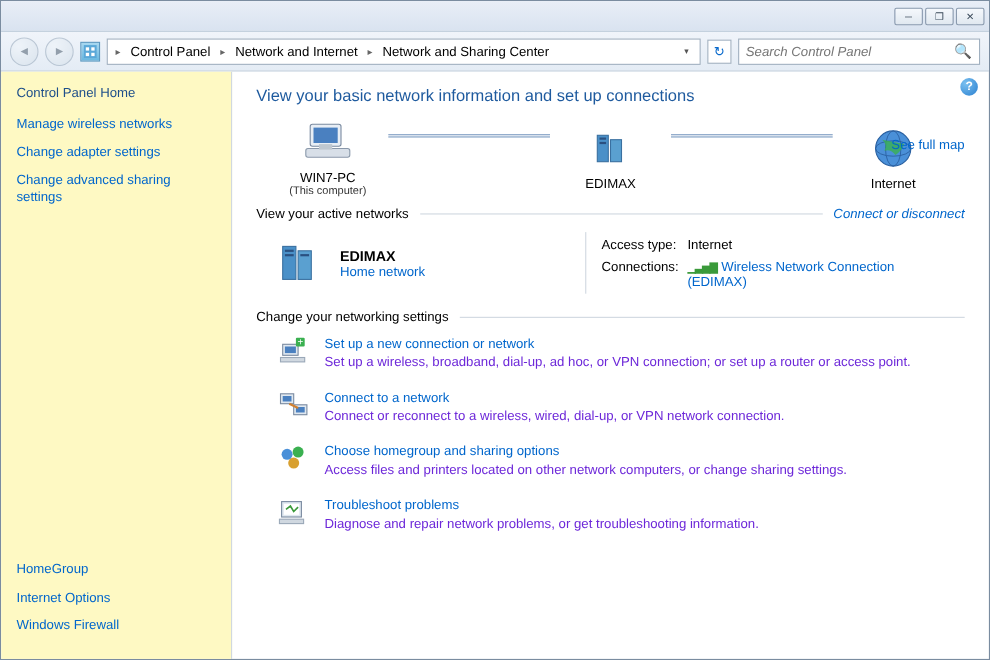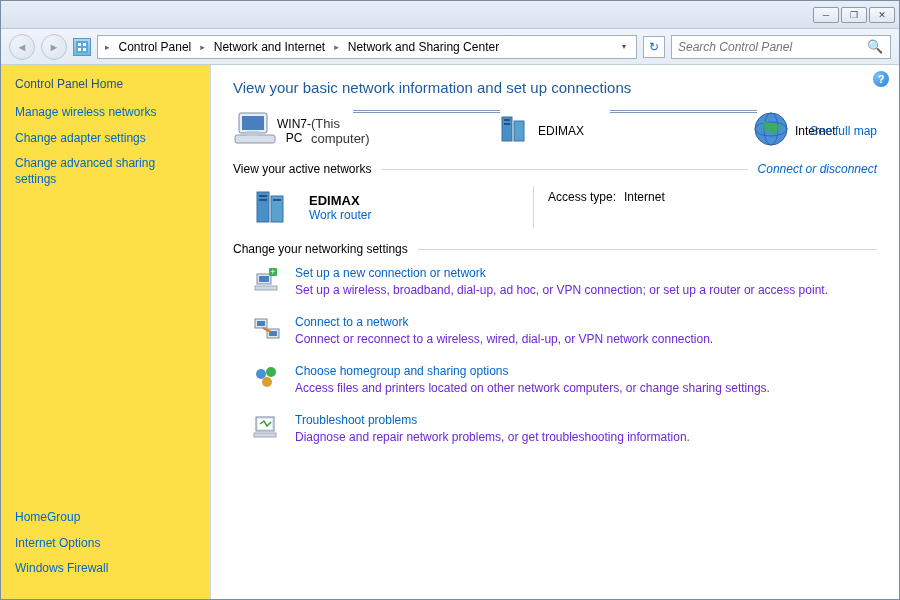--- a/index.html
+++ b/index.html
@@ -18,36 +18,36 @@
     .breadcrumb { flex: 1; height: 24px; background: #fff; border: 1px solid #a0b0c0; display: flex; align-items: center; padding: 0 4px; gap: 2px; }
     .bc-sep { color: #666; font-size: 9px; padding: 0 3px; }
     .bc-item { padding: 2px 4px; cursor: pointer; }
     .bc-drop { width: 16px; text-align: center; font-size: 8px; color: #555; cursor: pointer; }
     .refresh-btn { width: 22px; height: 22px; border: 1px solid #a0b0c0; background: #fff; display: flex; align-items: center; justify-content: center; color: #0a6acc; font-size: 12px; cursor: pointer; }
     .search-box { width: 220px; height: 24px; background: #fff; border: 1px solid #a0b0c0; display: flex; align-items: center; padding: 0 6px; }
     .search-input { flex: 1; border: none; outline: none; font-size: 12px; font-style: italic; color: #888; }
     .search-icon { color: #0a6acc; font-size: 13px; cursor: pointer; }
     
     .body { flex: 1; display: flex; overflow: hidden; }
-    .sidebar { width: 210px; background: #fde047; border-right: 1px solid #d0d8e0; padding: 12px 14px; display: flex; flex-direction: column; }
+    .sidebar { width: 210px; background: #fef9c3; border-right: 1px solid #d0d8e0; padding: 12px 14px; display: flex; flex-direction: column; }
     .sidebar-top { flex: 1; }
     .sidebar-home { color: #1e4f8a; font-size: 12px; margin-bottom: 14px; cursor: pointer; }
     .sidebar-link { color: #0066cc; font-size: 12px; margin-bottom: 10px; cursor: pointer; line-height: 1.3; }
     .see-also-head { color: #6a7a8a; font-size: 12px; margin-bottom: 10px; }
     
     .main { flex: 1; padding: 14px 22px; position: relative; overflow: auto; }
     .help-icon { position: absolute; top: 6px; right: 10px; width: 16px; height: 16px; border-radius: 50%; background: radial-gradient(circle at 30% 30%, #7ac0f0, #2a80d0); color: #fff; display: flex; align-items: center; justify-content: center; font-size: 11px; font-weight: bold; cursor: pointer; }
     
     .main-heading { color: #1e5a9e; font-size: 15px; font-weight: normal; margin-bottom: 12px; }
     
     .netmap-row { display: flex; align-items: center; position: relative; margin-bottom: 6px; }
-    .netmap-item { display: flex; align-items: center; width: 130px; }
+    .netmap-item { display: flex; flex-direction: column; align-items: center; width: 130px; }
     .netmap-icon { width: 48px; height: 42px; display: flex; align-items: center; justify-content: center; margin-bottom: 4px; }
     .netmap-label { font-size: 12px; text-align: center; }
-    .netmap-sub { font-size: 13px; color: #333; text-align: left; }
+    .netmap-sub { font-size: 10px; color: #333; text-align: left; }
     .netmap-line { flex: 1; border-top: 1px solid #7a9ac0; border-bottom: 1px solid #7a9ac0; height: 3px; margin: 0 -10px 24px -10px; position: relative; top: -8px; }
     .full-map-link { position: absolute; right: 0; top: 16px; color: #0066cc; font-size: 12px; cursor: pointer; }
     
     .section-row { display: flex; align-items: center; margin: 8px 0 10px 0; }
     .section-label { font-size: 12px; color: #000; }
     .section-line { flex: 1; border-top: 1px solid #d0d8e0; margin-left: 10px; }
     .section-right { color: #0066cc; font-size: 12px; cursor: pointer; margin-left: 10px; font-style: italic; }
     
     .active-net { display: flex; margin-bottom: 14px; padding-left: 20px; }
     .active-net-left { display: flex; align-items: center; gap: 14px; width: 280px; }
@@ -181,30 +181,36 @@
             <svg width="42" height="42">
                 <rect x="4" y="6" width="12" height="30" fill="#4a90c8" stroke="#3a70a0"></rect>
                 <rect x="18" y="10" width="12" height="26" fill="#5aa0d0" stroke="#3a70a0"></rect>
                 <rect x="6" y="9" width="8" height="2" fill="#2a5080"></rect>
                 <rect x="6" y="13" width="8" height="2" fill="#2a5080"></rect>
                 <rect x="20" y="13" width="8" height="2" fill="#2a5080"></rect>
               </svg>
           </div>
           <div>
             <div class="active-net-name">EDIMAX</div>
-            <div class="active-net-type">Work router</div>
+            <div class="active-net-type">Home network</div>
           </div>
         </div>
         <div class="active-net-right">
           <table>
             <tbody>
                 <tr>
               <td>Access type:</td>
               <td>Internet</td>
             </tr>
+            <tr>
+              <td>Connections:</td>
+              <td>
+                <span class="sig-bars">▁▃▅▇</span><span class="conn-link">Wireless Network Connection (EDIMAX)</span>
+              </td>
+            </tr>
           </tbody>
             </table>
         </div>
       </div>
 
       <div class="section-row">
         <span class="section-label">Change your networking settings</span>
         <span class="section-line"></span>
       </div>
 

